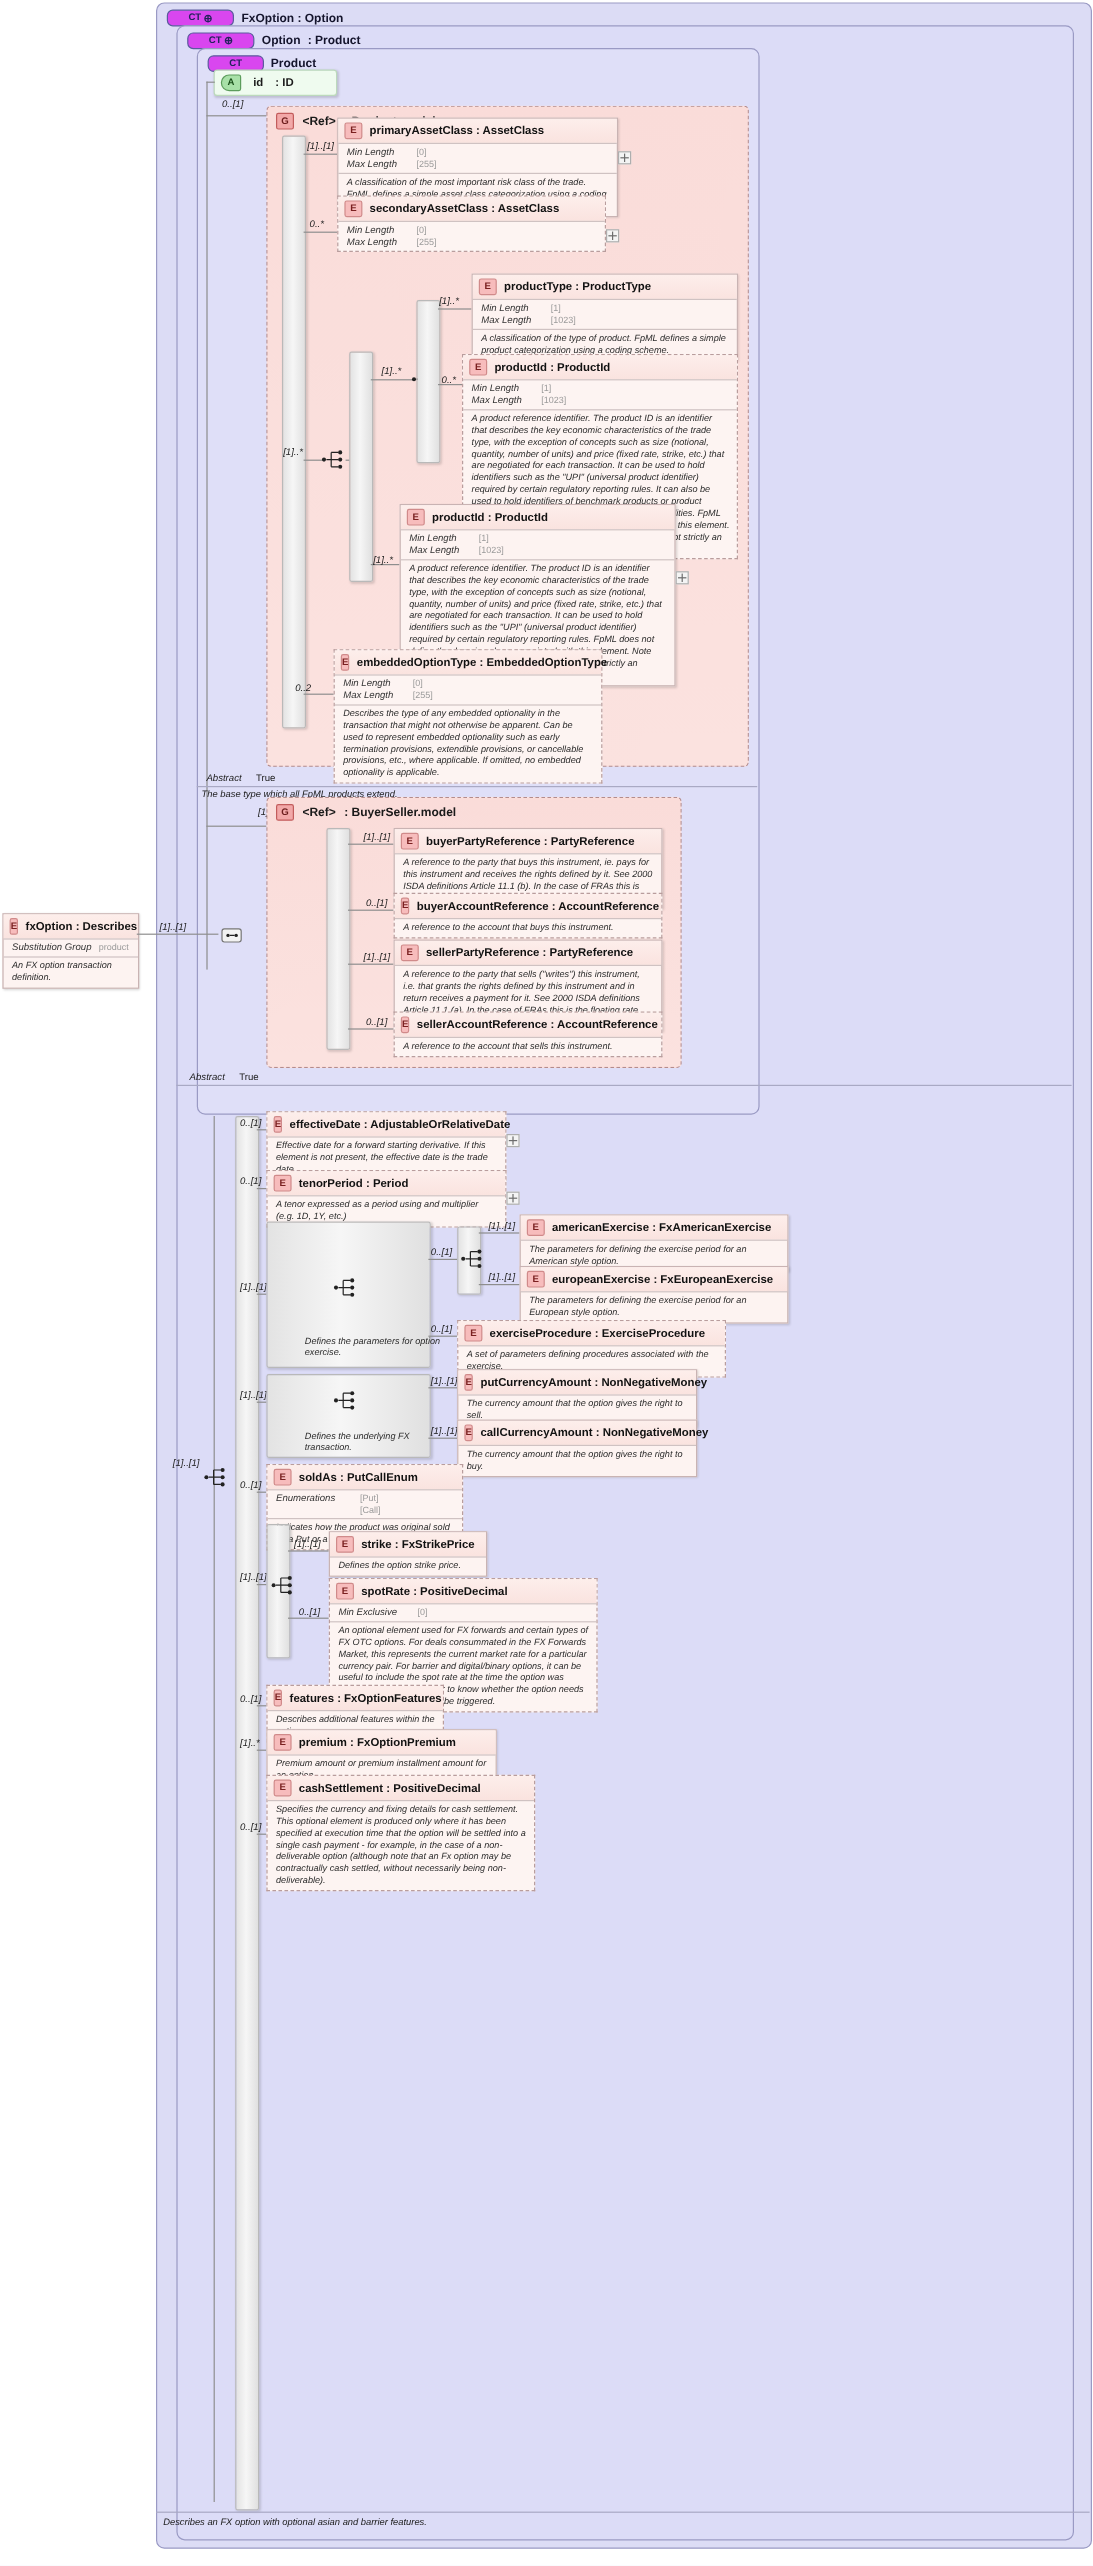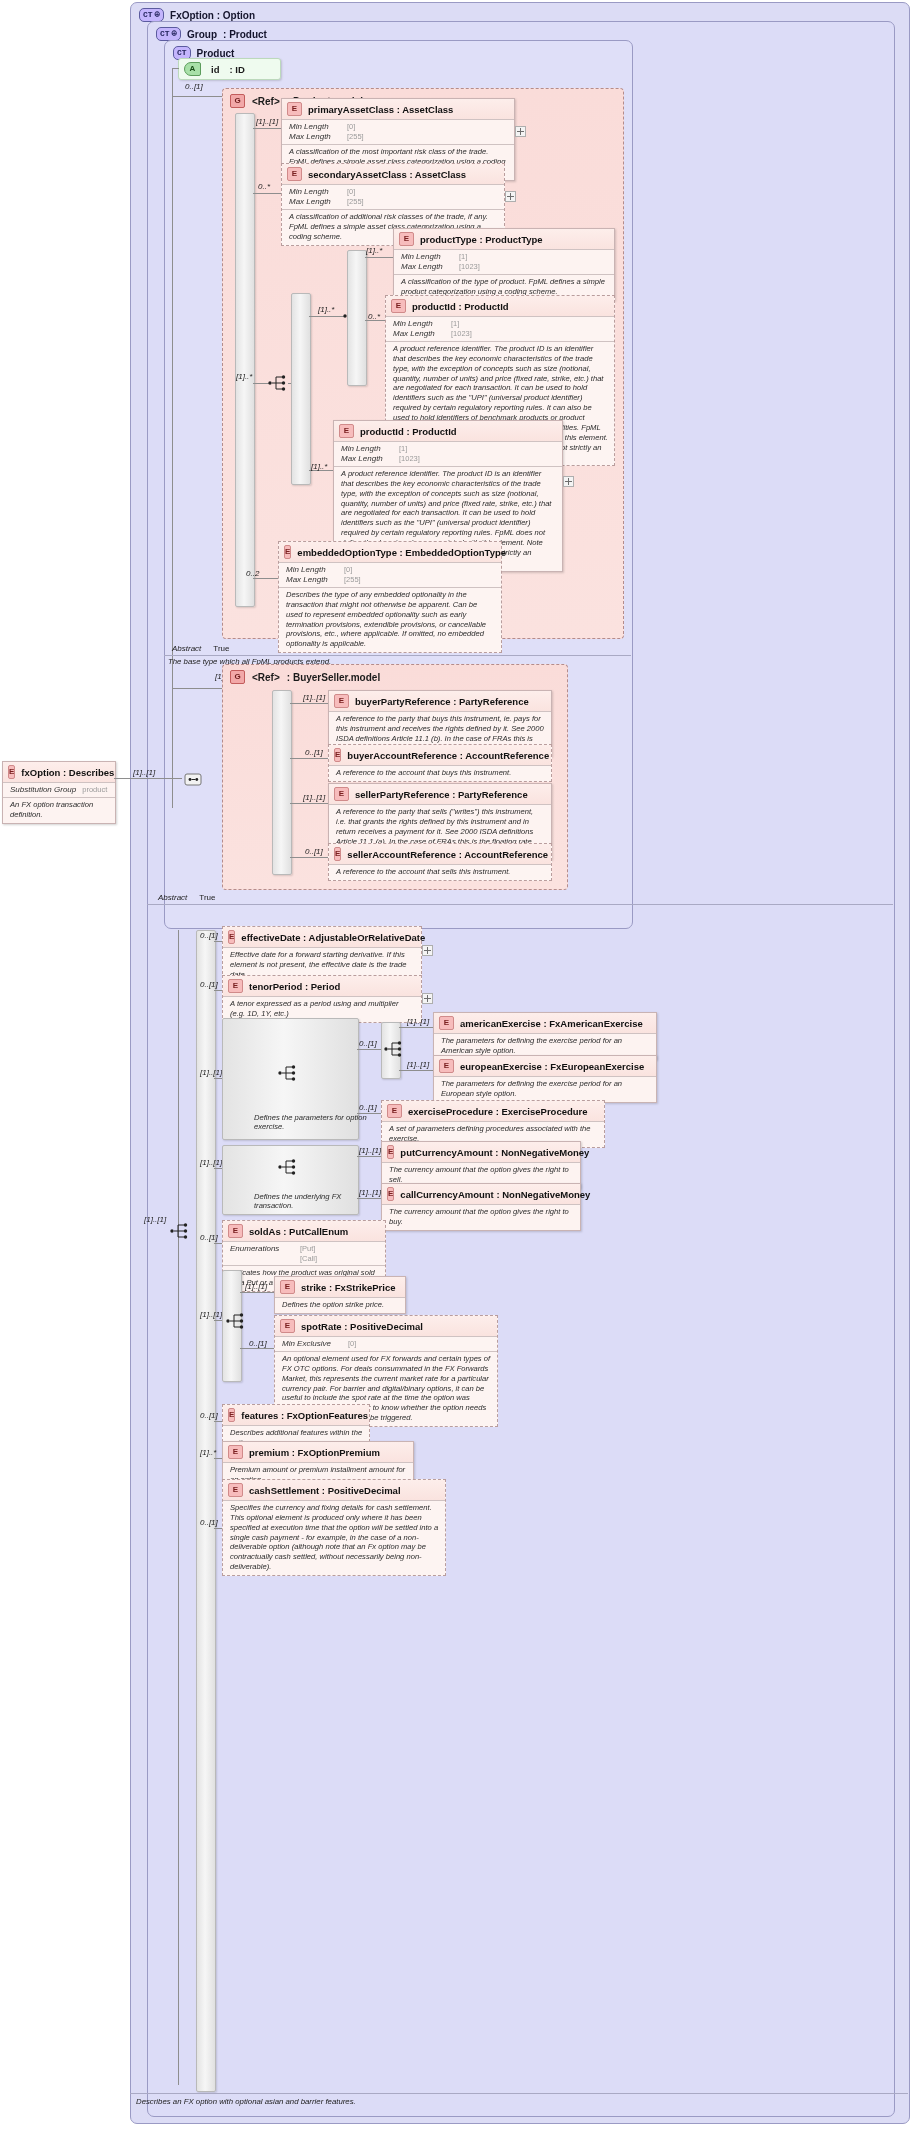--- a/index.html
+++ b/index.html
@@ -5,22 +5,22 @@
   html,body{margin:0;padding:0;background:#ffffff;}
   body{font-family:"Liberation Sans",sans-serif;font-size:9px;color:#1b1b1b;}
   #page{position:relative;width:911px;height:2138px;overflow:hidden;background:#fff;}
 
   
   .ct{position:absolute;border:1px solid #9a9ac4;border-radius:7px;background:#dcdcf5;}
   .ct.lvl2{background:#dcdcf7;}
   .ct.lvl3{background:#dfdff8;}
   .ct-hdr{position:absolute;left:8px;top:5px;display:flex;align-items:center;gap:6px;white-space:nowrap;}
   .badge{display:inline-flex;align-items:center;justify-content:center;
-         border:1px solid #5b5b9e;border-radius:5px;background:#c4b5fd;
-         color:#23235c;font-weight:bold;font-size:8px;height:12px;padding:0 3px;line-height:1;font-family:Liberation Mono, monospace;}
+         border:1px solid #5b5b9e;border-radius:5px;background:#d946ef;
+         color:#23235c;font-weight:bold;font-size:8px;height:12px;padding:0 17px;line-height:1;}
   .badge.plus:after{content:"\2295";margin-left:2px;font-size:9px;}
   .ct-name{font-weight:bold;font-size:10px;color:#14142c;}
   .ct-type{font-weight:bold;font-size:10px;color:#14142c;}
 
   
   .grp{position:absolute;border:1px dashed #b48c8c;border-radius:4px;
        background:linear-gradient(180deg,#fadcd9 0%,#fbe2df 100%);}
   .grp-hdr{position:absolute;left:7px;top:5px;display:flex;align-items:center;gap:7px;white-space:nowrap;}
   .gbadge{display:inline-flex;align-items:center;justify-content:center;
           border:1px solid #c25c5c;border-radius:2px;background:#f2a8a8;
@@ -97,21 +97,21 @@
   <div class="ct" style="left:130px;top:2px;width:778px;height:2120px;">
     <div class="ct-hdr">
       <span class="badge plus">CT</span>
       <span class="ct-name">FxOption : Option</span>
     </div>
   </div>
 
   <div class="ct lvl2" style="left:147px;top:21px;width:746px;height:2094px;">
     <div class="ct-hdr">
       <span class="badge plus">CT</span>
-      <span class="ct-name">Group</span>
+      <span class="ct-name">Option</span>
       <span class="ct-type">: Product</span>
     </div>
   </div>
 
   <div class="ct lvl3" style="left:164px;top:40px;width:467px;height:887px;">
     <div class="ct-hdr">
       <span class="badge">CT</span>
       <span class="ct-name">Product</span>
     </div>
   </div>
@@ -168,21 +168,20 @@
     <div class="facets">
       <div>
           <span class="fk">Min Length</span>
           <span class="fv">[0]</span>
         </div>
       <div>
           <span class="fk">Max Length</span>
           <span class="fv">[255]</span>
         </div>
     </div>
-    <div class="doc">A classification of additional risk classes of the trade, if any. FpML defines a simple asset class categorization using a coding scheme.</div>
   </div>
   <div class="plusbox" style="left:505px;top:191px;"></div>
 
   <div class="ln h" style="left:253px;top:383px;width:17px;"></div>
   <div class="card" style="left:236px;top:372px;">[1]..*</div>
   <div class="seq" style="left:268px;top:374px;">
     <svg width="20" height="18" viewBox="0 0 20 18">
       <circle cx="2" cy="9" r="1.7" fill="#222"></circle>
       <path d="M4 9 H8 M8 3 V15 M8 3 H14 M8 9 H14 M8 15 H14" stroke="#222" stroke-width="1" fill="none"></path>
       <circle cx="15.5" cy="3" r="1.7" fill="#222"></circle>

